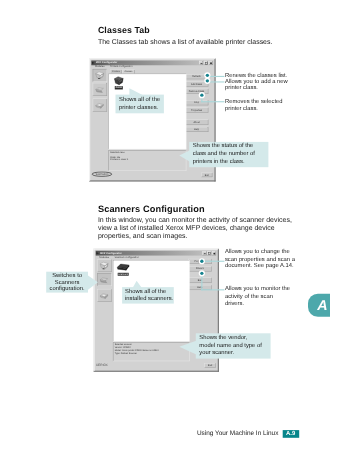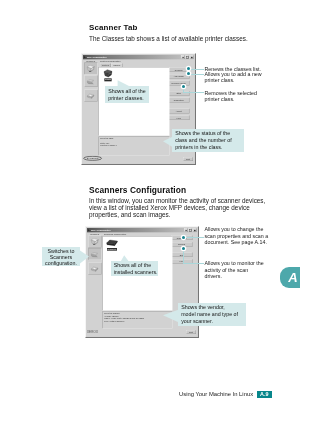--- a/index.html
+++ b/index.html
@@ -64,21 +64,21 @@
   .exitbtn{width:30px;height:12px;font-size:6.5px;color:#2c2c2c;display:flex;align-items:center;justify-content:center;
         background:#cdcac5;box-sizing:border-box;margin-right:3px;
         border-top:1.5px solid #f1f0ee;border-left:1.5px solid #f1f0ee;border-right:1.5px solid #8d8a85;border-bottom:1.5px solid #8d8a85;}
 
   .ctail{position:absolute;overflow:visible;z-index:5;}
 </style>
 </head>
 <body>
 
 <div class="page">
-<div class="h2" style="left:89px;top:23px;">Scanner Tab</div>
+<div class="h2" style="left:89px;top:23px;">Classes Tab</div>
 <div class="para" style="left:89px;top:34.8px;width:178px;">The Classes tab shows a list of available printer classes.</div>
 <div class="h2" style="left:89px;top:185px;font-size:8.4px;">Scanners Configuration</div>
 <div class="para" style="left:89px;top:196.5px;width:180px;">In this window, you can monitor the activity of scanner devices, view a list of installed Xerox MFP devices, change device properties, and scan images.</div>
 <div class="footer" style="left:179px;top:390.5px;font-size:5.85px;">Using Your Machine In Linux</div>
 <div class="pagebadge" style="left:256.5px;top:390.5px;width:15.5px;height:7.5px;box-sizing:border-box;display:flex;align-items:center;justify-content:center;padding:0;font-size:5.4px;">A.9</div>
 <div class="sidetab" style="left:280px;top:267px;width:26px;height:21px;border-radius:9px 0 0 9px;display:flex;align-items:center;justify-content:center;font-size:13px;">A</div>
 
 <div class="shot" style="left:81px;top:53px;width:345px;height:336px;">
  <div class="win" style="width:345px;height:336px;">
   <div class="titlebar">

